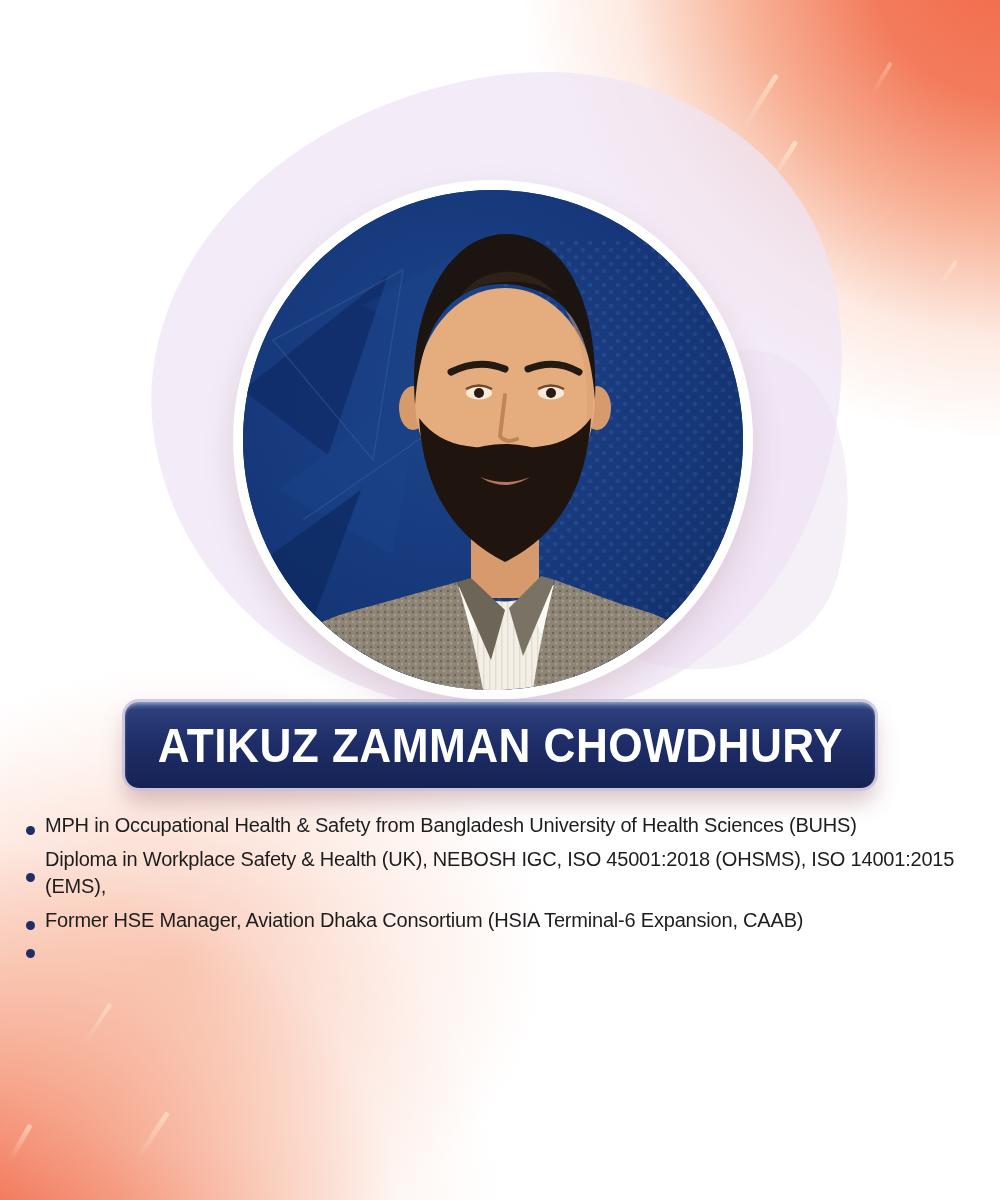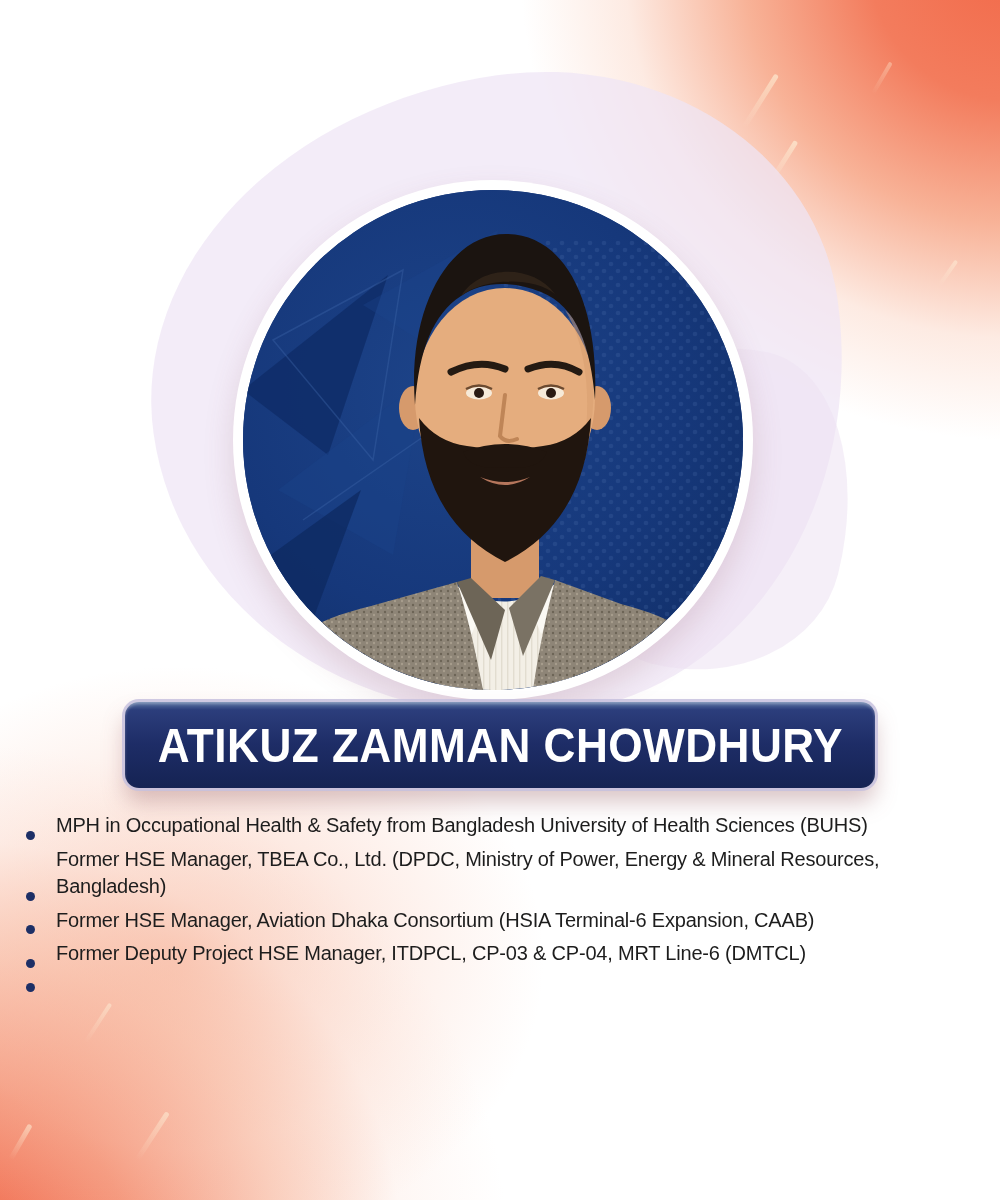--- a/index.html
+++ b/index.html
@@ -34,21 +34,21 @@
   .photo-circle svg{display:block;width:100%;height:100%;}
   
   .name-banner{position:absolute;left:125px;top:702px;width:750px;height:86px;border-radius:14px;
     background:linear-gradient(180deg,#5d77a5 0%, #2c3e7c 9%, #1e2d67 48%, #152353 100%);
     box-shadow:0 0 0 3px rgba(199,193,222,.85), 0 14px 22px rgba(150,90,95,.35), inset 0 2px 3px rgba(255,255,255,.28);
     display:flex;align-items:center;justify-content:center;}
   .name-banner span{color:#ffffff;font-weight:700;font-size:48px;letter-spacing:.5px;
     transform:scaleX(.92);white-space:nowrap;}
   
   .credentials{position:absolute;left:26px;top:812px;width:960px;margin:0;padding:0;list-style:none;}
-  .credentials li{display:flex;align-items:flex-end;gap:21px;margin-bottom:6px;
+  .credentials li{display:flex;align-items:center;gap:10px;margin-bottom:6px;
     font-size:20px;line-height:1.38;letter-spacing:-0.2px;color:#1d1d1d;font-weight:500;}
   .credentials li.nowrap .cred-text{white-space:nowrap;}
   .dot{flex:0 0 auto;width:9px;height:9px;border-radius:50%;background:#1d2f66;margin-top:9px;}
 </style>
 </head>
 <body>
 
 <div class="poster">
 
   <div class="bg-top-right"></div>
@@ -145,28 +145,24 @@
     <span>ATIKUZ ZAMMAN CHOWDHURY</span>
   </div>
 
   <ul class="credentials">
     <li class="nowrap">
         <span class="dot"></span>
         <span class="cred-text">MPH in Occupational Health &amp; Safety from Bangladesh University of Health Sciences (BUHS)</span>
       </li>
     <li>
         <span class="dot"></span>
-        <span class="cred-text">Former HSE Manager, TBEA Co., Ltd. (DPDC, Ministry of Power, Energy &amp; Mineral Resources, Bangladesh)</span>
+        <span class="cred-text">Diploma in Workplace Safety &amp; Health (UK), NEBOSH IGC, ISO 45001:2018 (OHSMS), ISO 14001:2015 (EMS),</span>
       </li>
     <li class="nowrap">
         <span class="dot"></span>
         <span class="cred-text">Former HSE Manager, Aviation Dhaka Consortium (HSIA Terminal-6 Expansion, CAAB)</span>
-      </li>
-    <li class="nowrap">
-        <span class="dot"></span>
-        <span class="cred-text">Former Deputy Project HSE Manager, ITDPCL, CP-03 &amp; CP-04, MRT Line-6 (DMTCL)</span>
       </li>
     <li class="nowrap">
         <span class="dot"></span>
       </li>
   </ul>
 
 </div>
 
 </body></html>

